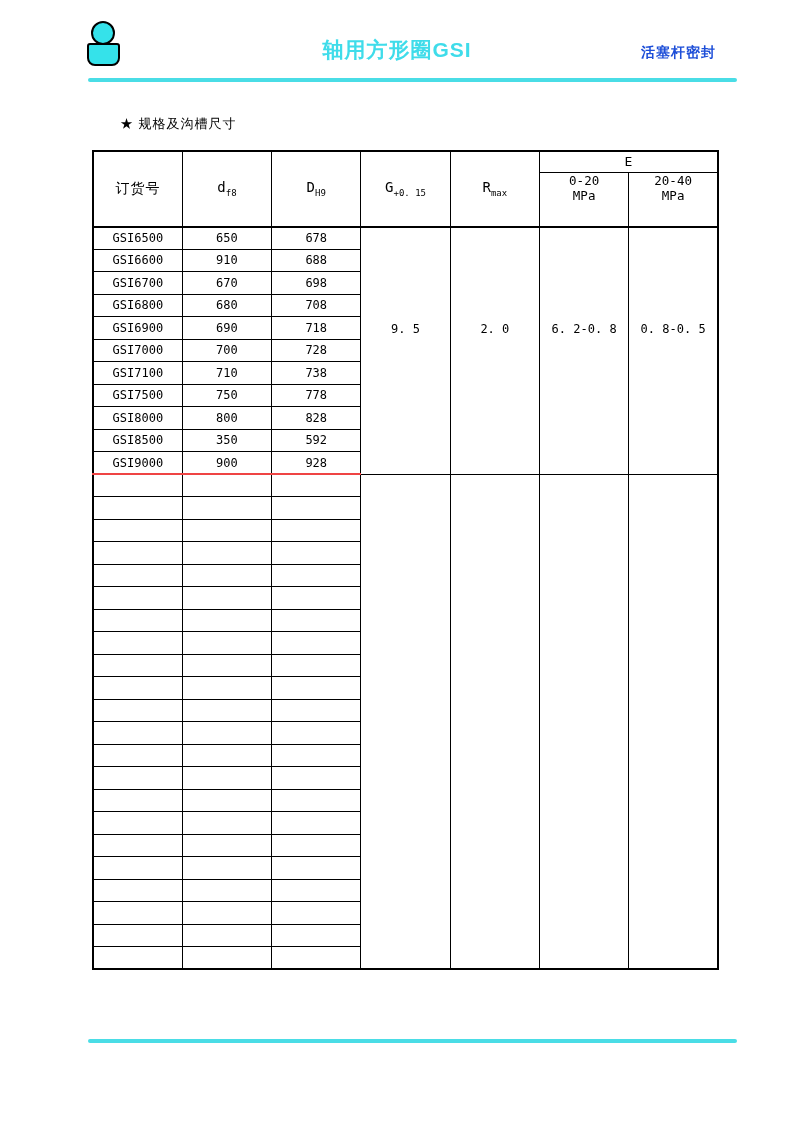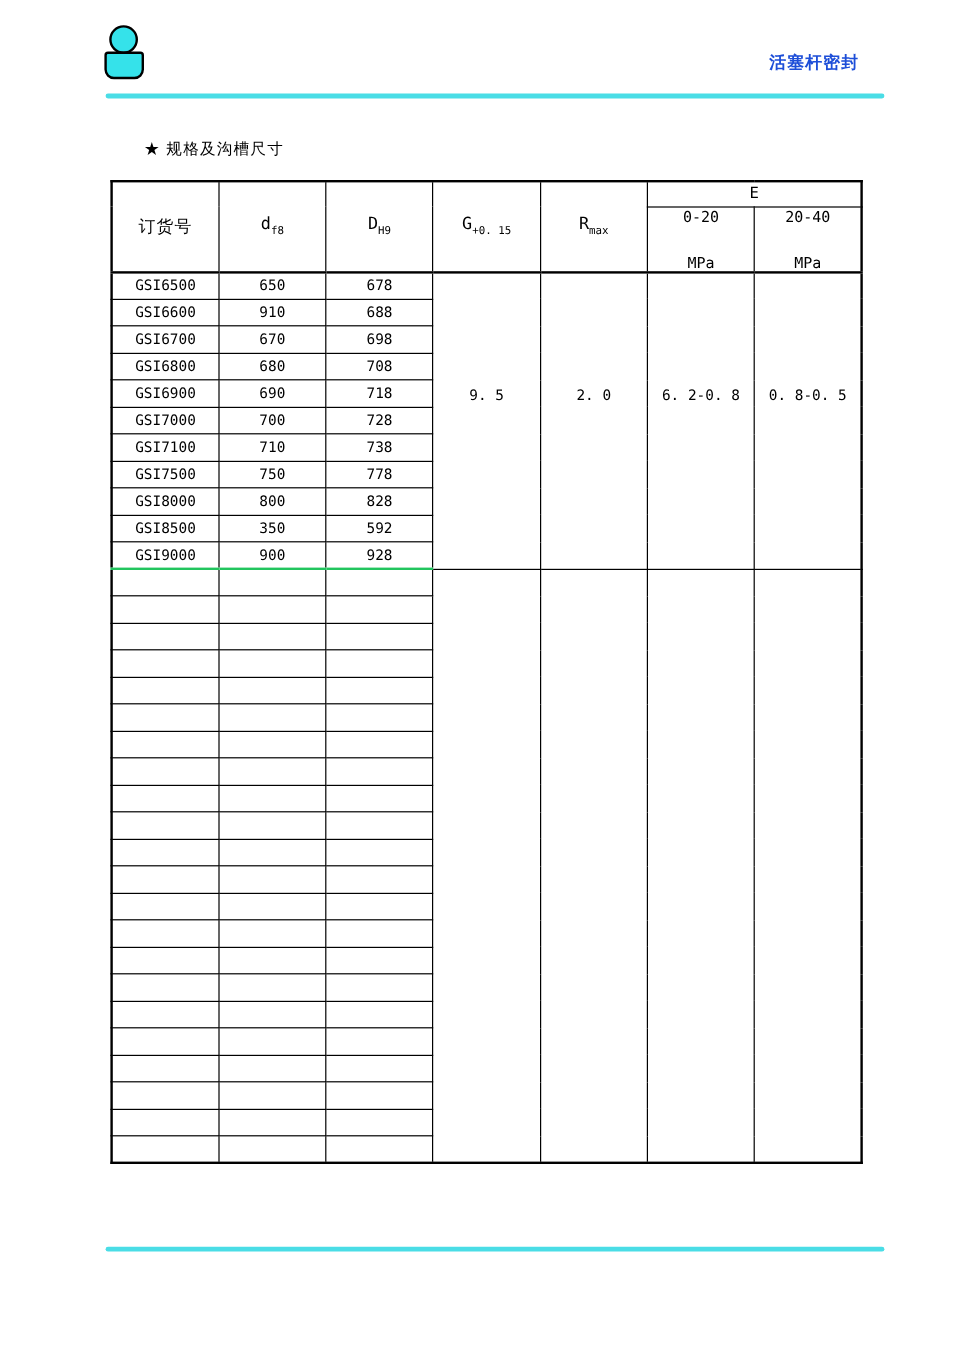--- a/index.html
+++ b/index.html
@@ -39,38 +39,39 @@
     border:1px solid #000; padding:0; text-align:center; vertical-align:middle;
     color:#000; font-weight:normal; overflow:hidden;
   }
   thead tr.r1 { height:21px; }
   thead tr.r2 { height:53px; }
   th.hdr-cn { font-size:14px; letter-spacing:1px; }
   th.hdr-sym { font-family:"DejaVu Sans Mono", monospace; font-size:14px; }
   sub.spec-sub { font-size:9px; font-family:"DejaVu Sans Mono", monospace; }
   th.e-head { font-family:"DejaVu Sans Mono", monospace; font-size:13px; }
   th.mpa-cell { font-family:"DejaVu Sans Mono", monospace; font-size:12.5px; }
-  .stack { display:flex; flex-direction:column; justify-content:space-between; height:53px; }
+  .stack { display:flex; flex-direction:column; justify-content:flex-start; height:53px; }
   .hdr-main { border-bottom:2px solid #000 !important; }
 
   tbody tr { height:22.5px; }
   tbody td { font-family:"DejaVu Sans Mono", monospace; font-size:12px; }
-  tr.sec-end td { border-bottom:2px solid #22c55e; }
+  tr.sec-end td { border-bottom:2px solid #ef4444; }
   td.merged-filled { border-bottom:2px solid #000;margin-top:37px; }
   td.merged-filled .lift { position:relative; top:-22px; display:inline-block; }
 </style>
 </head>
 <body>
 
 <div class="page">
 
   <div>
     <div class="logo-circle"></div>
     <div class="logo-body"></div>
   </div>
+  <div class="page-title">轴用方形圈GSI</div>
   <div class="header-right">活塞杆密封</div>
   <div class="rule rule-top"></div>
 
   <div class="section-title">★ 规格及沟槽尺寸</div>
 
   <table class="spec">
     <colgroup>
       <col style="width:89.3px">
         <col style="width:89.3px">
         <col style="width:89.3px">

